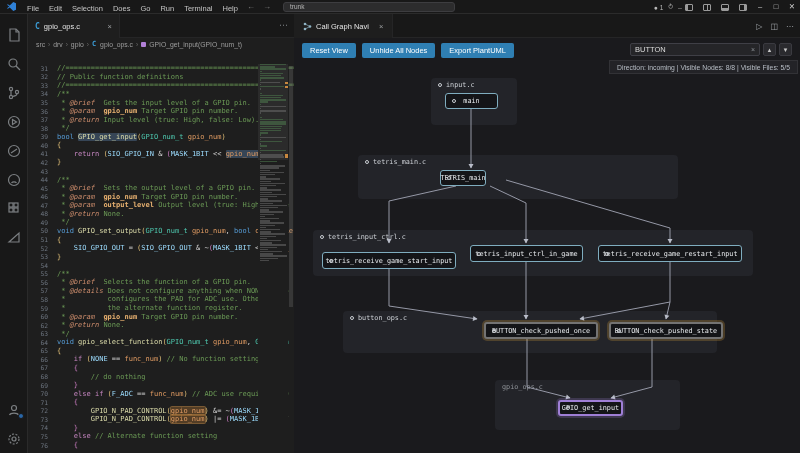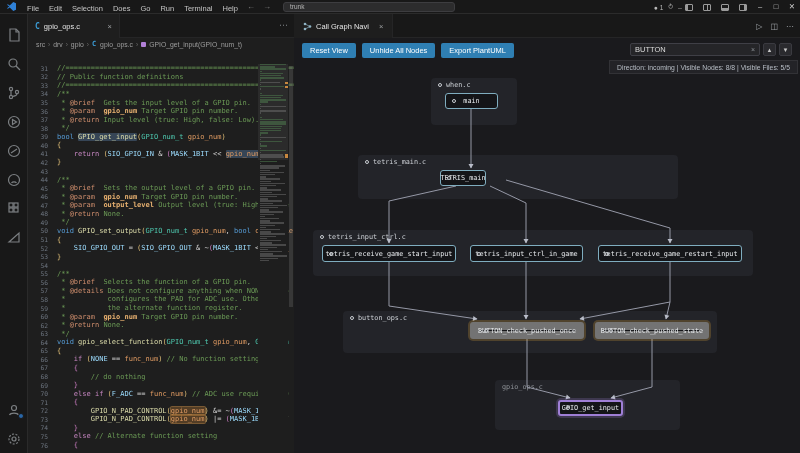--- a/index.html
+++ b/index.html
@@ -49,21 +49,21 @@
   #breadcrumb { position:absolute; left:0; top:24px; right:0; height:12px; display:flex; align-items:center;
                 font-size:6.8px; color:#9d9d9d; padding-left:8px; white-space:nowrap; }
   .bc-sep { color:#6c6c6c; margin:0 3px; font-size:6.5px; }
   .bc-sym-icon { display:inline-block; width:5px; height:5px; background:#b180d7; border-radius:1px; margin-right:3px; }
 
   #code { position:absolute; left:0; top:50px; right:0; bottom:0; overflow:hidden;
           font-family:"DejaVu Sans Mono", monospace; font-size:7px; }
   .code-line { height:8.57px; display:flex; white-space:pre; align-items:center; }
   .ln { width:20px; text-align:right; color:#6e7681; font-size:6.3px; flex-shrink:0; }
   .lt { margin-left:9px; letter-spacing:0; }
-  .c  { color:#6a9955; } .t { color:#cf8e6d; } .p { color:#e8b170; font-weight:bold; }
+  .c  { color:#6a9955; } .t { color:#cf8e6d;font-style:italic; } .p { color:#e8b170; font-weight:bold; }
   .k  { color:#569cd6; } .ct { color:#c586c0; } .f { color:#dcdcaa; } .ty { color:#4ec9b0; }
   .v  { color:#9cdcfe; } .a { color:#e09b62; } .d { color:#d4d4d4; } .n { color:#b5cea8; }
   .b  { color:#e2c078; } .b2 { color:#ce7ec4; }
   .hl  { background:rgba(82,112,149,.48); border-radius:1px; }
   .hlo { background:rgba(158,106,47,.42); box-shadow:0 0 0 1px rgba(196,139,70,.55); border-radius:1px; }
 
   #minimap { position:absolute; right:6px; top:50px; width:30px; bottom:0; background:#1e1e1e; }
   .mm-row { position:absolute; left:2px; height:1.4px; background:#6b6b6b; opacity:.55; }
   .mm-row.mm-c { background:#4f7a4f; }
   #mm-slider { position:absolute; left:0; right:0; top:0; height:96px; background:rgba(140,140,140,.12); }
@@ -97,21 +97,21 @@
   .g-group { position:absolute; background:#232429; border-radius:4px; }
   .g-header { position:absolute; left:7px; top:3px; display:flex; align-items:center; gap:4px;
               font-family:"DejaVu Sans Mono", monospace; font-size:6.8px; color:#cdd1d6; }
   .g-header.dim { color:#8e9297; }
   .g-dot, .n-dot { width:4px; height:4px; border:1px solid #c9cdd2; border-radius:50%; flex-shrink:0; }
   #edges { position:absolute; left:0; top:0; width:506px; height:395px; }
   .g-node { position:absolute; background:#141518; border-radius:3px; display:flex; align-items:center;
             justify-content:center; font-family:"DejaVu Sans Mono", monospace; font-size:6.8px; color:#e8ebee; }
   .g-node .n-dot { position:absolute; left:6px; }
   .g-node.normal { border:1px solid #7fadbf; }
-  .g-node.match { border:8px solid #737373; box-shadow:0 0 0 2px rgba(217,161,58,.25); }
+  .g-node.match { border:2px solid #737373; box-shadow:0 0 0 2px rgba(217,161,58,.25);margin-left:14px; }
   .g-node.selected { border:2px solid #9f7fd6; box-shadow:0 0 0 2px rgba(159,127,214,.22); }
 </style>
 </head>
 <body>
 
 <div id="app">
 
   <div id="titlebar">
     <svg id="vscode-logo" viewBox="0 0 10 10">
       <path d="M7 0 L3 4 L1 2.5 L0 3 L2.5 5 L0 7 L1 7.5 L3 6 L7 10 L10 8.5 V1.5 Z" fill="#2f81d7"></path>
@@ -403,21 +403,21 @@
         </div>
         <span class="chev-btn">▲</span>
         <span class="chev-btn">▼</span>
       </div>
       <div id="graph-status">Direction: incoming  |  Visible Nodes: 8/8  |  Visible Files: 5/5</div>
       <div id="graph">
         <div id="groups-layer">
             <div class="g-group" style="left: 137px; top: 20px; width: 86px; height: 47px;">
               <div class="g-header">
                 <span class="g-dot"></span>
-                <span>when.c</span>
+                <span>input.c</span>
               </div>
             </div>
             <div class="g-group" style="left: 64px; top: 97px; width: 320px; height: 44px;">
               <div class="g-header">
                 <span class="g-dot"></span>
                 <span>tetris_main.c</span>
               </div>
             </div>
             <div class="g-group" style="left: 19px; top: 172px; width: 440px; height: 46px;">
               <div class="g-header">
@@ -458,21 +458,21 @@
         </svg>
         <div id="nodes-layer">
             <div class="g-node normal" style="left: 151px; top: 35px; width: 53px; height: 16px;">
               <span class="n-dot"></span>
               <span>main</span>
             </div>
             <div class="g-node normal" style="left: 146px; top: 112px; width: 46px; height: 16px;">
               <span class="n-dot"></span>
               <span>TETRIS_main</span>
             </div>
-            <div class="g-node normal" style="left: 28px; top: 187px; width: 134px; height: 17px;">
+            <div class="g-node normal" style="left: 28px; top: 194px; width: 134px; height: 17px;">
               <span class="n-dot"></span>
               <span>tetris_receive_game_start_input</span>
             </div>
             <div class="g-node normal" style="left: 176px; top: 187px; width: 113px; height: 17px;">
               <span class="n-dot"></span>
               <span>tetris_input_ctrl_in_game</span>
             </div>
             <div class="g-node normal" style="left: 304px; top: 187px; width: 144px; height: 17px;">
               <span class="n-dot"></span>
               <span>tetris_receive_game_restart_input</span>

